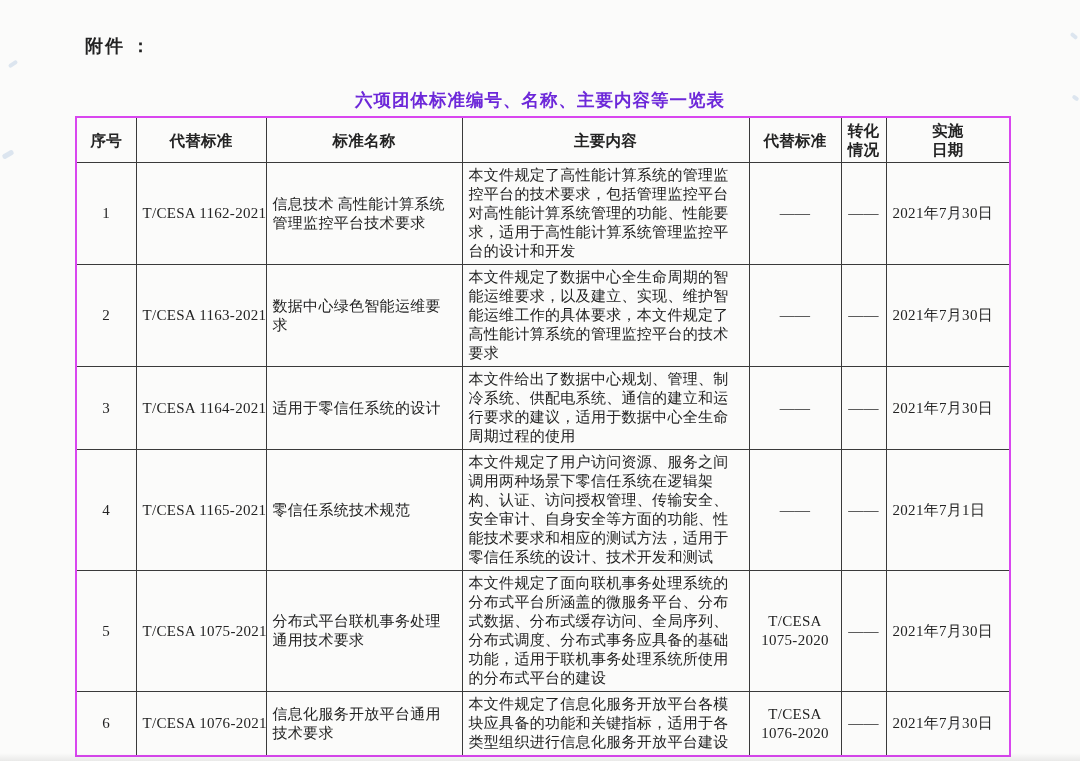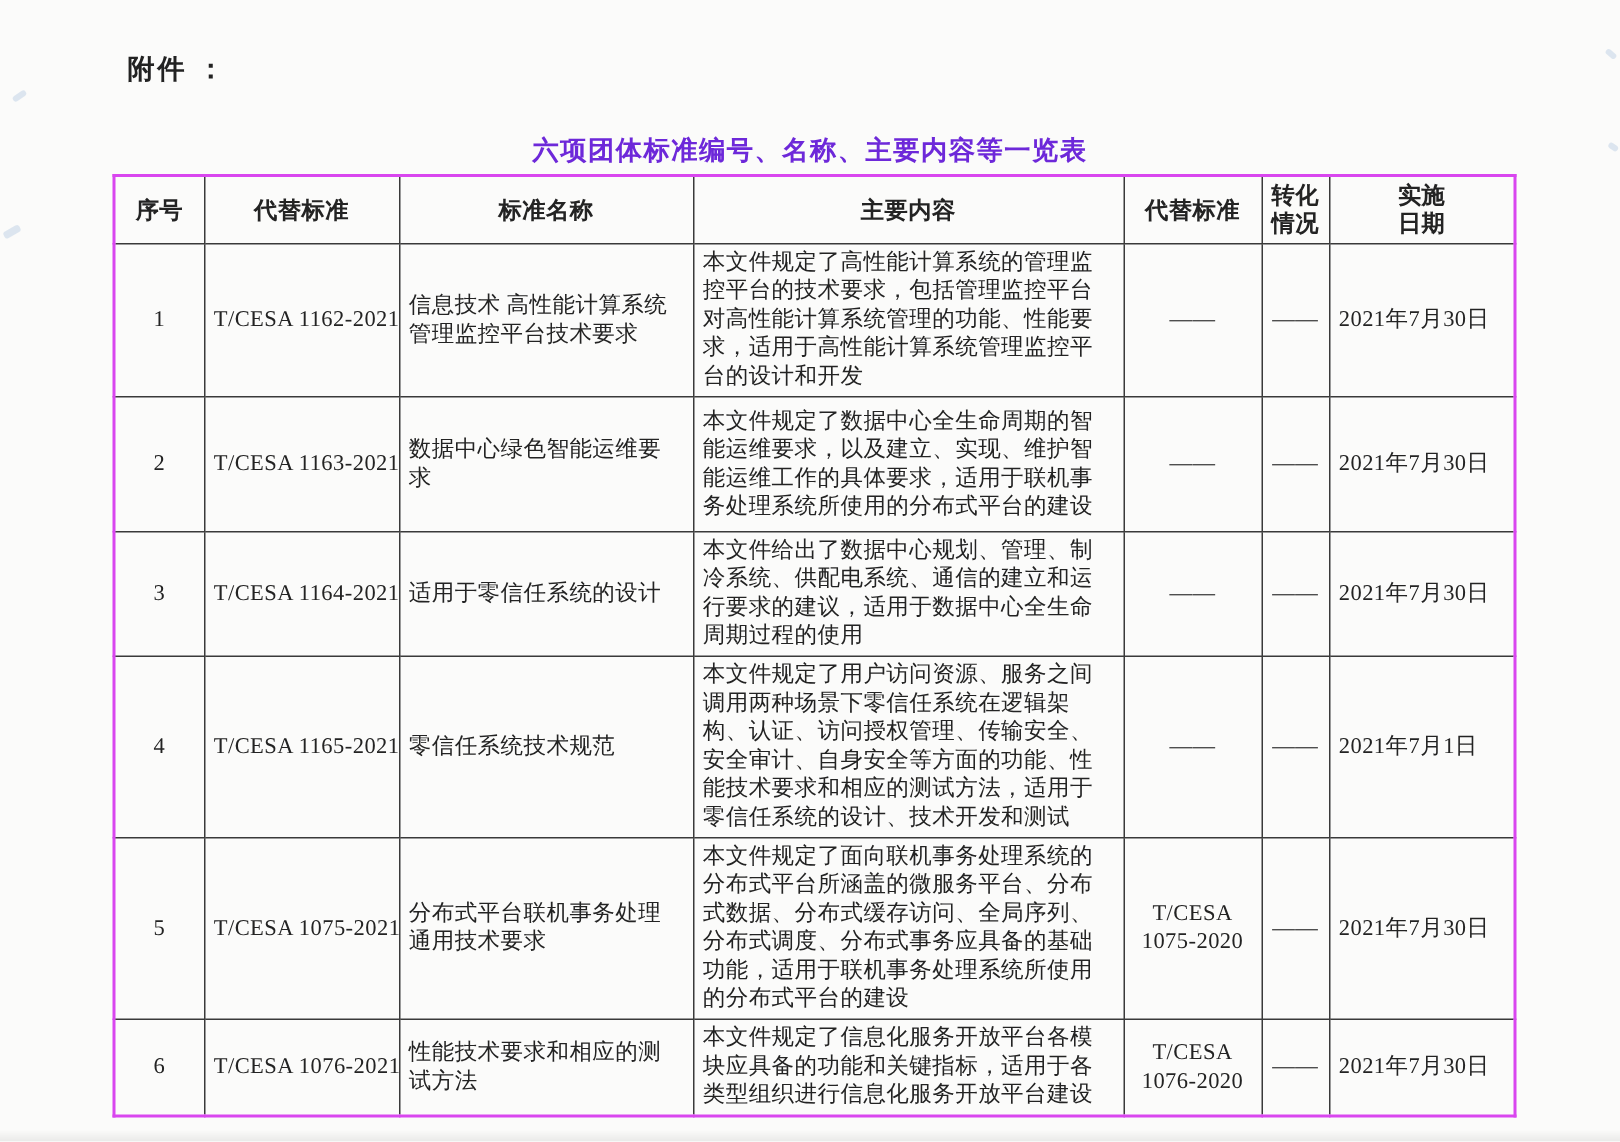--- a/index.html
+++ b/index.html
@@ -143,21 +143,21 @@
     <td class="c-name">信息技术 高性能计算系统管理监控平台技术要求</td>
     <td class="c-content">本文件规定了高性能计算系统的管理监控平台的技术要求，包括管理监控平台对高性能计算系统管理的功能、性能要求，适用于高性能计算系统管理监控平台的设计和开发</td>
     <td class="c-replaced">——</td>
     <td class="c-conversion">——</td>
     <td class="c-date">2021年7月30日</td>
   </tr>
       <tr>
     <td class="c-no">2</td>
     <td class="c-code">T/CESA 1163-2021</td>
     <td class="c-name">数据中心绿色智能运维要求</td>
-    <td class="c-content">本文件规定了数据中心全生命周期的智能运维要求，以及建立、实现、维护智能运维工作的具体要求，适用于联机事务处理系统所使用的分布式平台的建设</td>
+    <td class="c-content">本文件规定了数据中心全生命周期的智能运维要求，以及建立、实现、维护智能运维工作的具体要求，本文件规定了高性能计算系统的管理监控平台的技术要求</td>
     <td class="c-replaced">——</td>
     <td class="c-conversion">——</td>
     <td class="c-date">2021年7月30日</td>
   </tr>
       <tr>
     <td class="c-no">3</td>
     <td class="c-code">T/CESA 1164-2021</td>
     <td class="c-name">适用于零信任系统的设计</td>
     <td class="c-content">本文件给出了数据中心规划、管理、制冷系统、供配电系统、通信的建立和运行要求的建议，适用于数据中心全生命周期过程的使用</td>
     <td class="c-replaced">——</td>
@@ -179,21 +179,21 @@
     <td class="c-name">分布式平台联机事务处理通用技术要求</td>
     <td class="c-content">本文件规定了面向联机事务处理系统的分布式平台所涵盖的微服务平台、分布式数据、分布式缓存访问、全局序列、分布式调度、分布式事务应具备的基础功能，适用于联机事务处理系统所使用的分布式平台的建设</td>
     <td class="c-replaced">T/CESA
 1075-2020</td>
     <td class="c-conversion">——</td>
     <td class="c-date">2021年7月30日</td>
   </tr>
       <tr>
     <td class="c-no">6</td>
     <td class="c-code">T/CESA 1076-2021</td>
-    <td class="c-name">性能技术要求和相应的测试方法</td>
+    <td class="c-name">信息化服务开放平台通用技术要求</td>
     <td class="c-content">本文件规定了信息化服务开放平台各模块应具备的功能和关键指标，适用于各类型组织进行信息化服务开放平台建设</td>
     <td class="c-replaced">T/CESA
 1076-2020</td>
     <td class="c-conversion">——</td>
     <td class="c-date">2021年7月30日</td>
   </tr>
     </tbody>
 </table>
 
 <div class="page-bottom-shade"></div>

